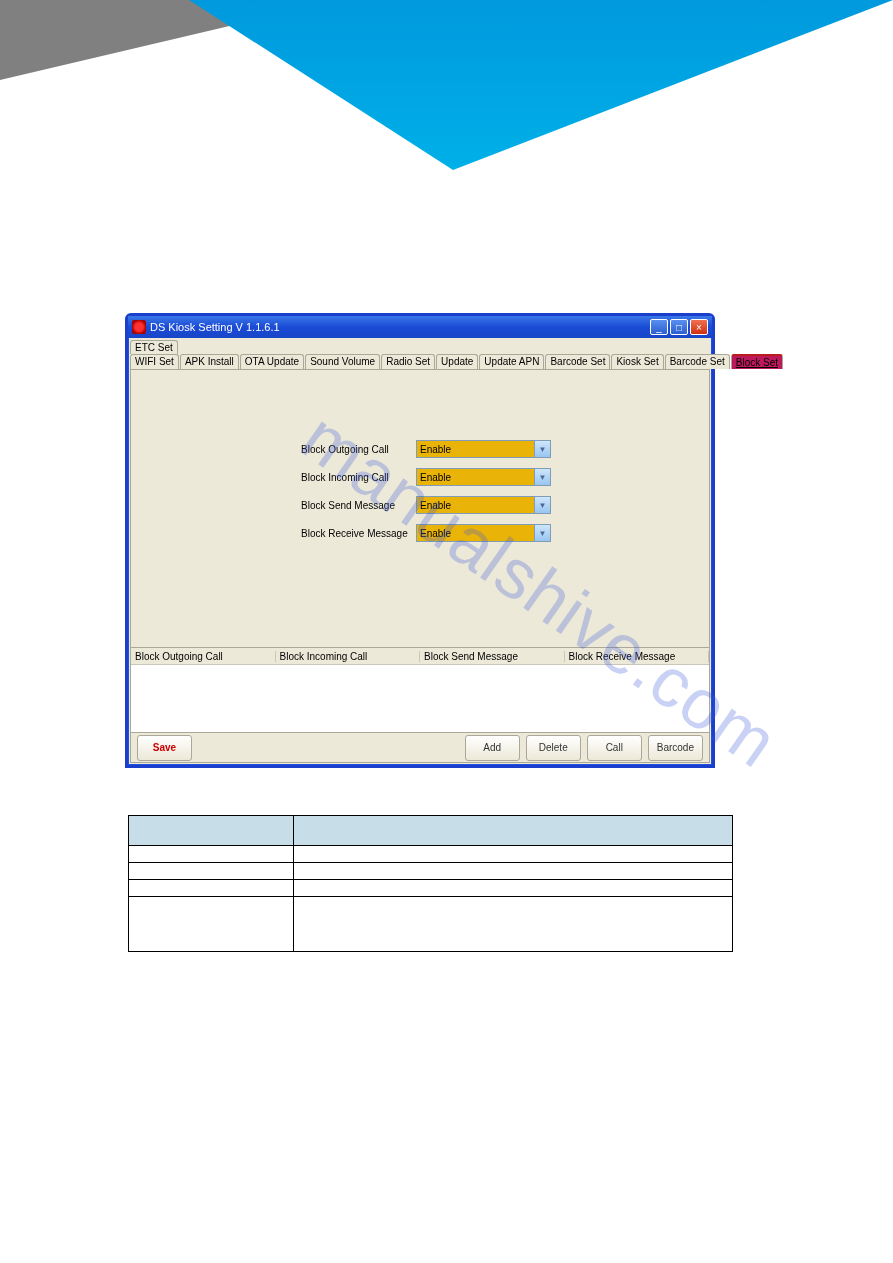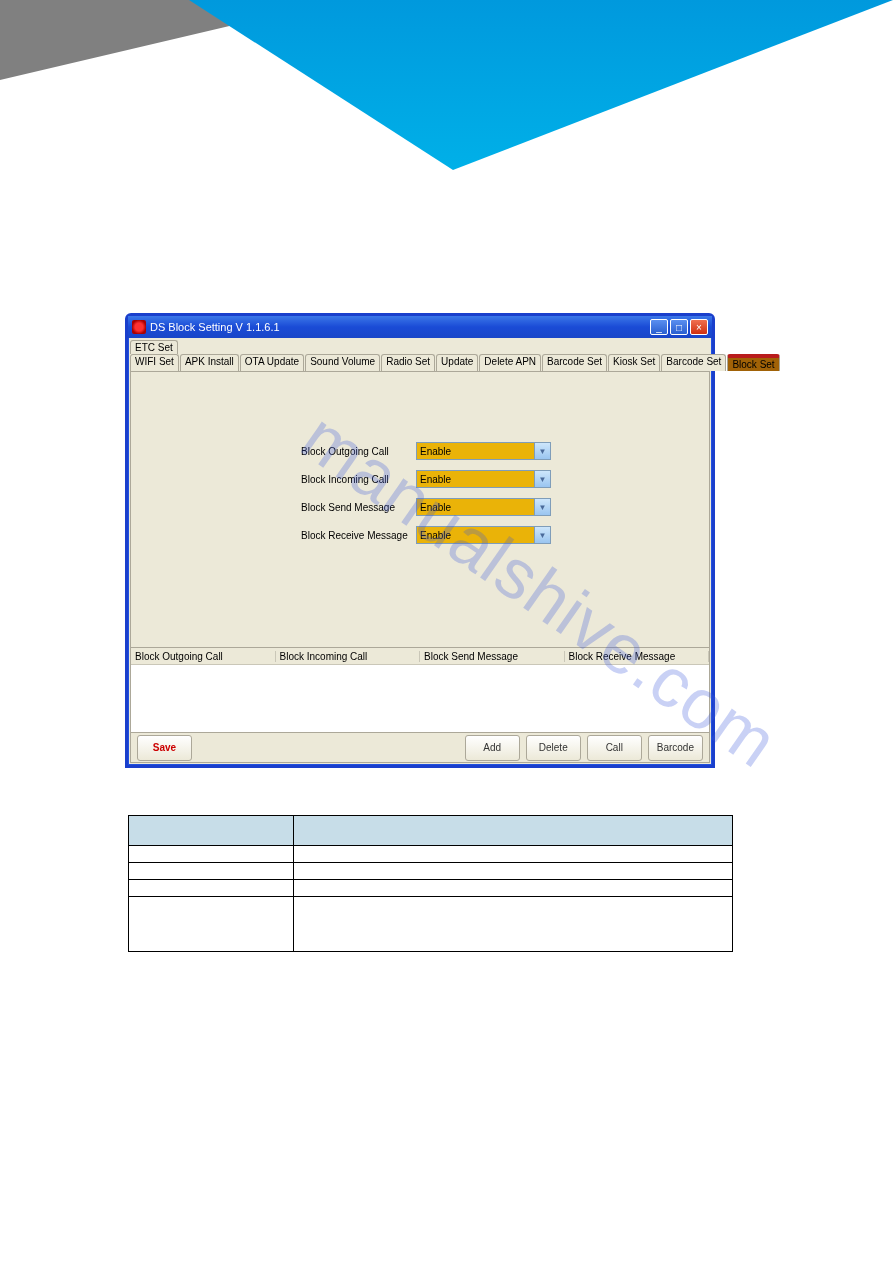--- a/index.html
+++ b/index.html
@@ -98,22 +98,23 @@
     border: 1px solid #aca899;
     border-bottom: none;
     background: #ece9d8;
     padding: 1px 4px;
     margin-right: 1px;
     border-radius: 3px 3px 0 0;
     cursor: pointer;
     white-space: nowrap;
   }
   .tabrow .tab.active {
-    background: #a16207;
-    border-top: 4px solid #b91c1c;
+    background: #be185d;
+    border-top: 2px solid #b91c1c;
+    text-decoration: underline;
   }
   .tab-panel {
     border: 1px solid #aca899;
     background: #ece9d8;
     flex: 1;
     display: flex;
     flex-direction: column;
   }
   .upper-half {
     flex: 1;
@@ -225,21 +226,21 @@
 <body>
 
 <div class="hdr-grey"></div>
 <div class="hdr-blue"></div>
 
 <div class="watermark">manualshive.com</div>
 
 <div class="app-window">
   <div class="titlebar">
     <div class="ticon"></div>
-    <span>DS Block Setting    V 1.1.6.1</span>
+    <span>DS Kiosk Setting    V 1.1.6.1</span>
     <div class="tspacer"></div>
     <div class="winbtn min">
         <span>_</span>
       </div>
     <div class="winbtn max">
         <span>□</span>
       </div>
     <div class="winbtn close">
         <span>×</span>
       </div>
@@ -248,21 +249,21 @@
     <div class="tabrow">
       <div class="tab">ETC Set</div>
     </div>
     <div class="tabrow">
       <div class="tab">WIFI Set</div>
       <div class="tab">APK Install</div>
       <div class="tab">OTA Update</div>
       <div class="tab">Sound Volume</div>
       <div class="tab">Radio Set</div>
       <div class="tab">Update</div>
-      <div class="tab">Delete APN</div>
+      <div class="tab">Update APN</div>
       <div class="tab">Barcode Set</div>
       <div class="tab">Kiosk Set</div>
       <div class="tab">Barcode Set</div>
       <div class="tab active">Block Set</div>
     </div>
     <div class="tab-panel">
       <div class="upper-half">
         <div class="form-row">
           <label>Block Outgoing Call</label>
           <div class="combo">

